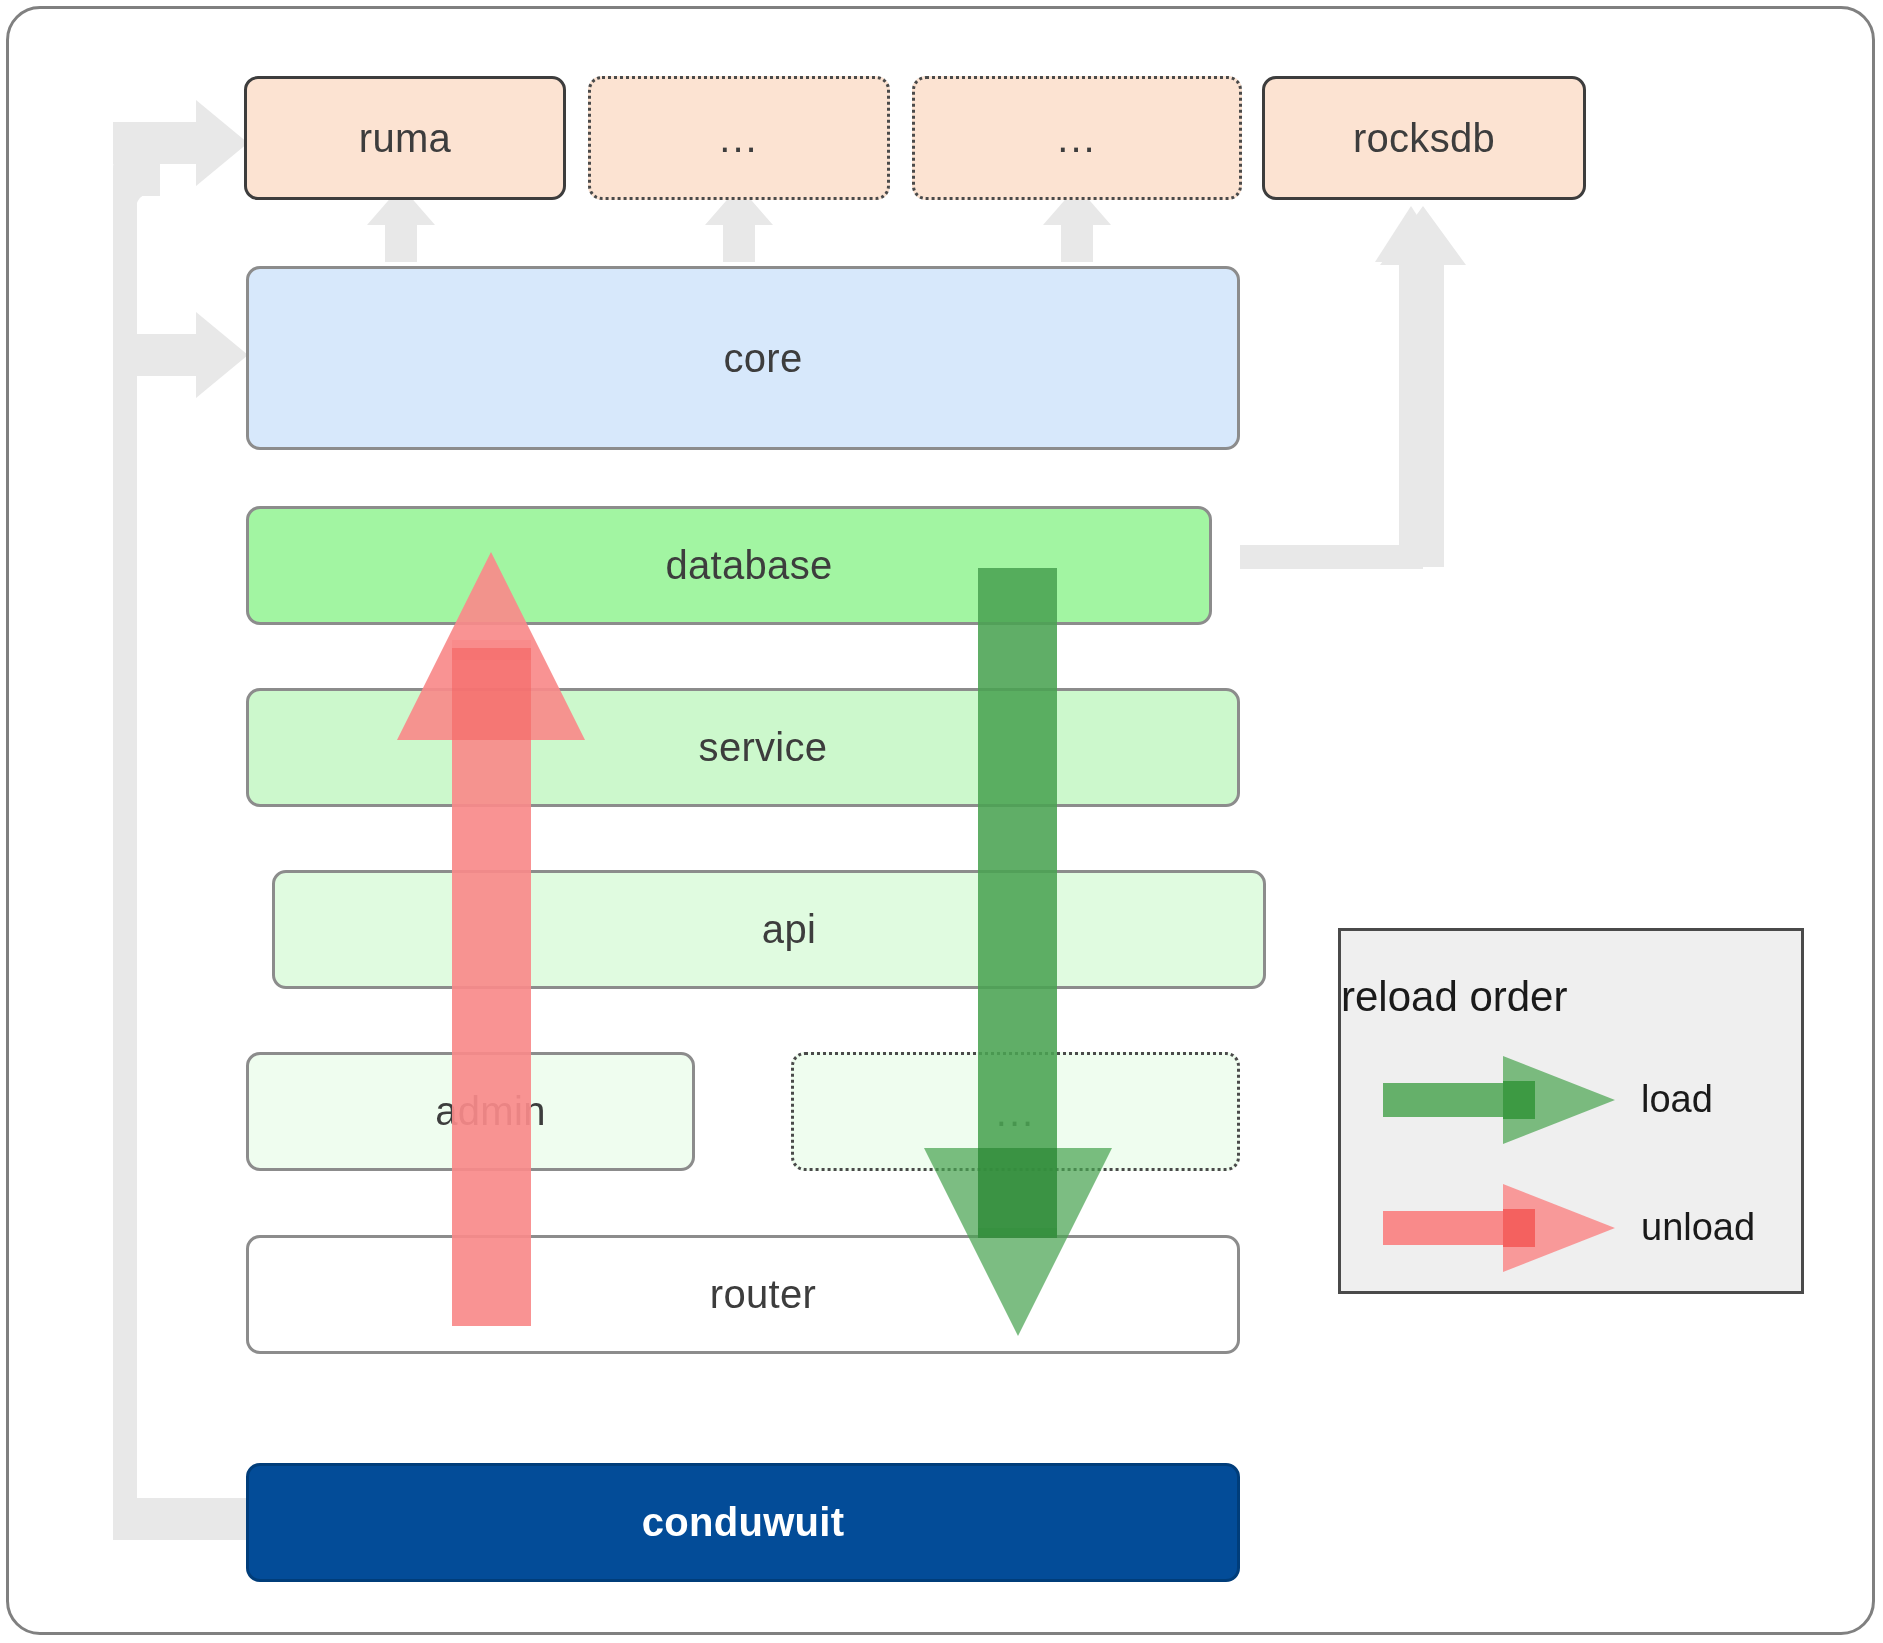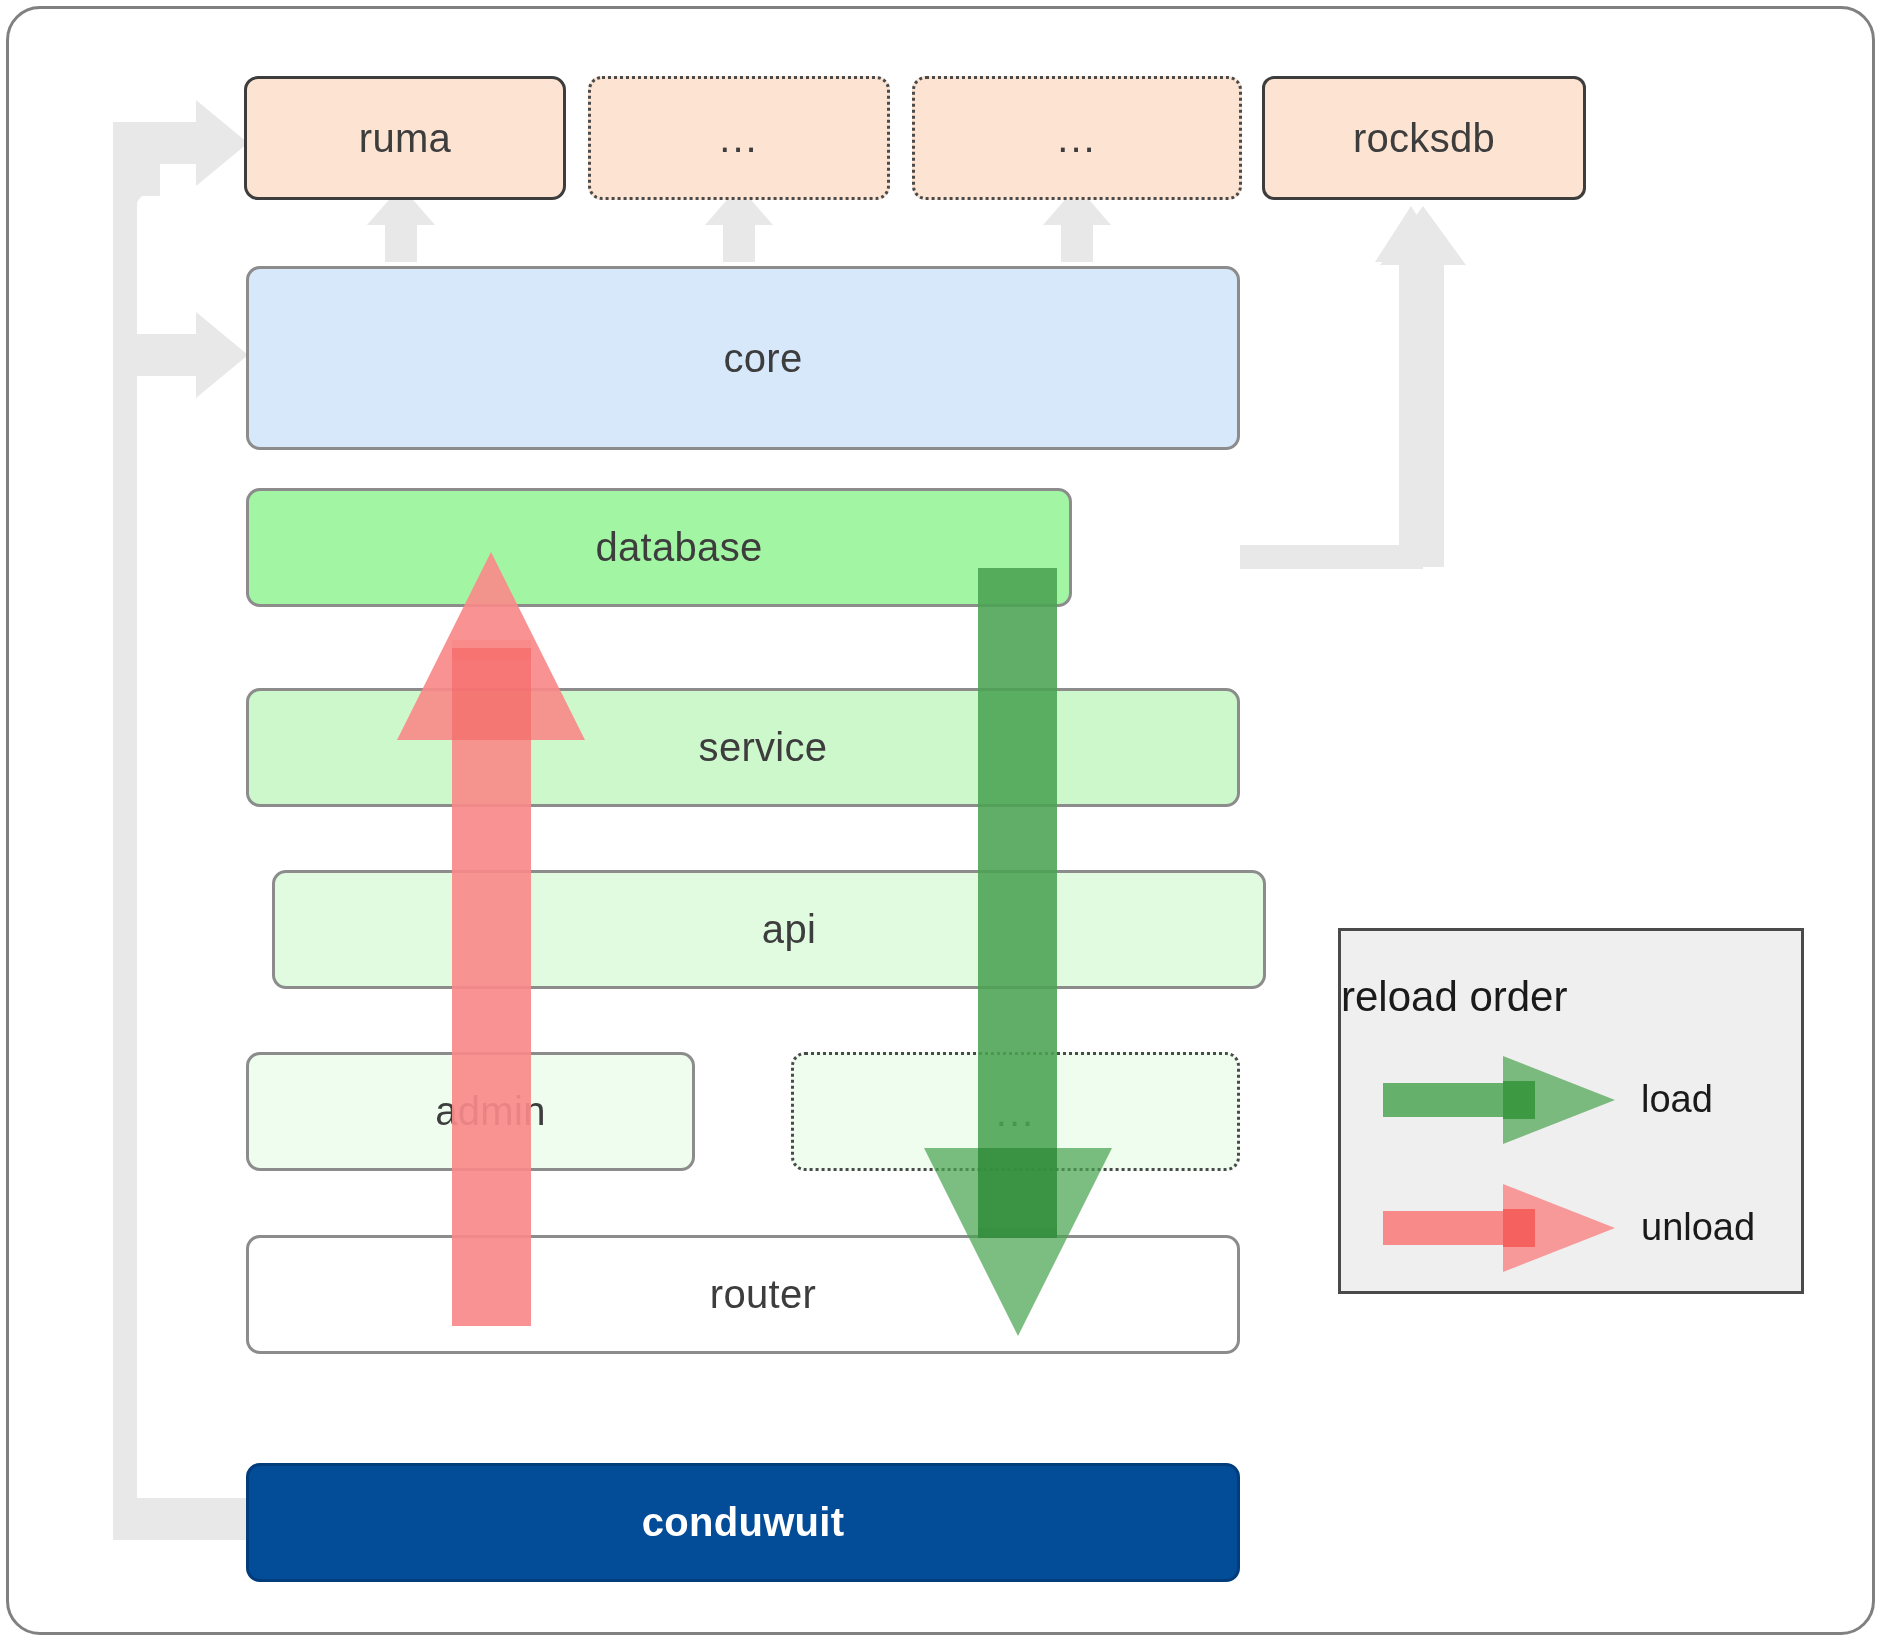--- a/index.html
+++ b/index.html
@@ -125,29 +125,29 @@
   </div>
 
   <div class="node dotted" style="left:588px; top:76px; width:302px; height:124px; background:#fce3d2;">
     <span class="ellipsis">...</span>
   </div>
 
   <div class="node dotted" style="left:912px; top:76px; width:330px; height:124px; background:#fce3d2;">
     <span class="ellipsis">...</span>
   </div>
 
-  <div class="node solid" style="left:1262px; top:76px; width:324px; height:124px; background:#fce3d2;border-radius:12px;">
+  <div class="node solid" style="left:1262px; top:76px; width:324px; height:124px; background:#fce3d2;">
     <span>rocksdb</span>
   </div>
 
   <div class="node gray" style="left:246px; top:266px; width:994px; height:184px; background:#d7e8fb;">
     <span>core</span>
   </div>
 
-  <div class="node gray" style="left:246px; top:488px; width:826px; height:119px; background:#a2f5a2;">
+  <div class="node gray" style="left:246px; top:506px; width:966px; height:119px; background:#a2f5a2;">
     <span>database</span>
   </div>
 
   <div class="node gray" style="left:246px; top:688px; width:994px; height:119px; background:#ccf8cc;">
     <span>service</span>
   </div>
 
   <div class="node gray" style="left:246px; top:870px; width:994px; height:119px; background:#e0fbe0;margin-left:26px;">
     <span>api</span>
   </div>

